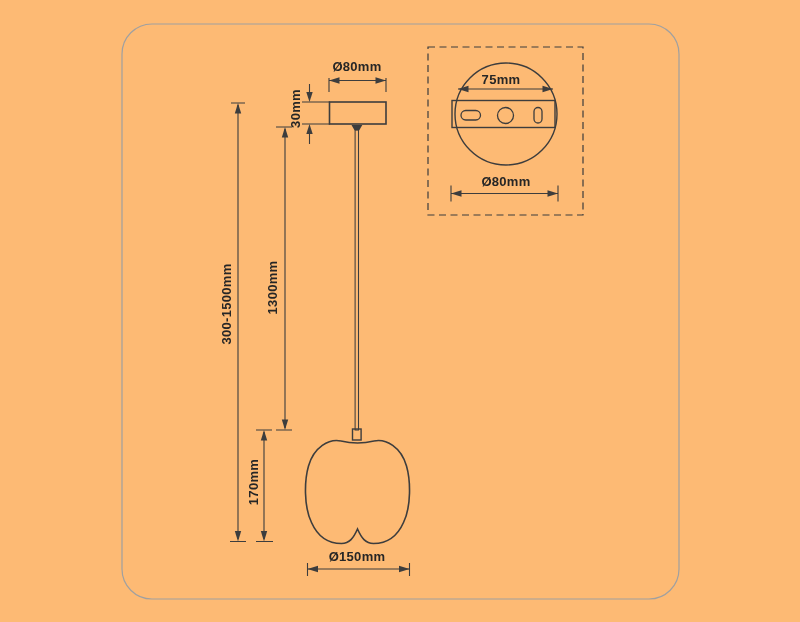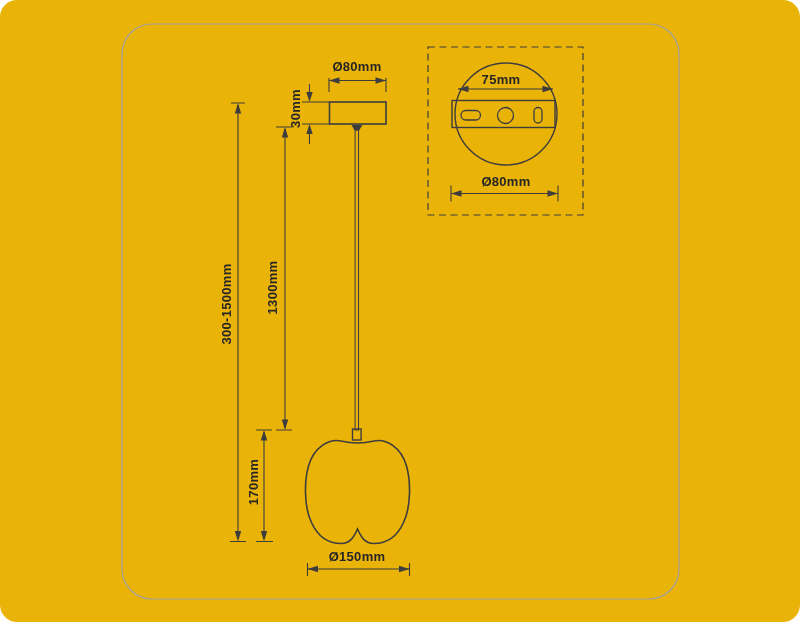--- a/index.html
+++ b/index.html
@@ -8,22 +8,21 @@
     background: #ffffff;
     width: 800px;
     height: 622px;
     overflow: hidden;
     font-family: "Liberation Sans", sans-serif;
   }
   #stage {
     position: relative;
     width: 800px;
     height: 622px;
-    background: #eab308;
-    border-radius: 17px;
+    background: #fdba74;
   }
   svg { display: block; }
   .dim-text {
     font-family: "Liberation Sans", sans-serif;
     font-weight: 700;
     font-size: 13px;
     fill: #262626;
     letter-spacing: 0.3px;
   }
   .obj { stroke: #3d3d3d; fill: none; }

